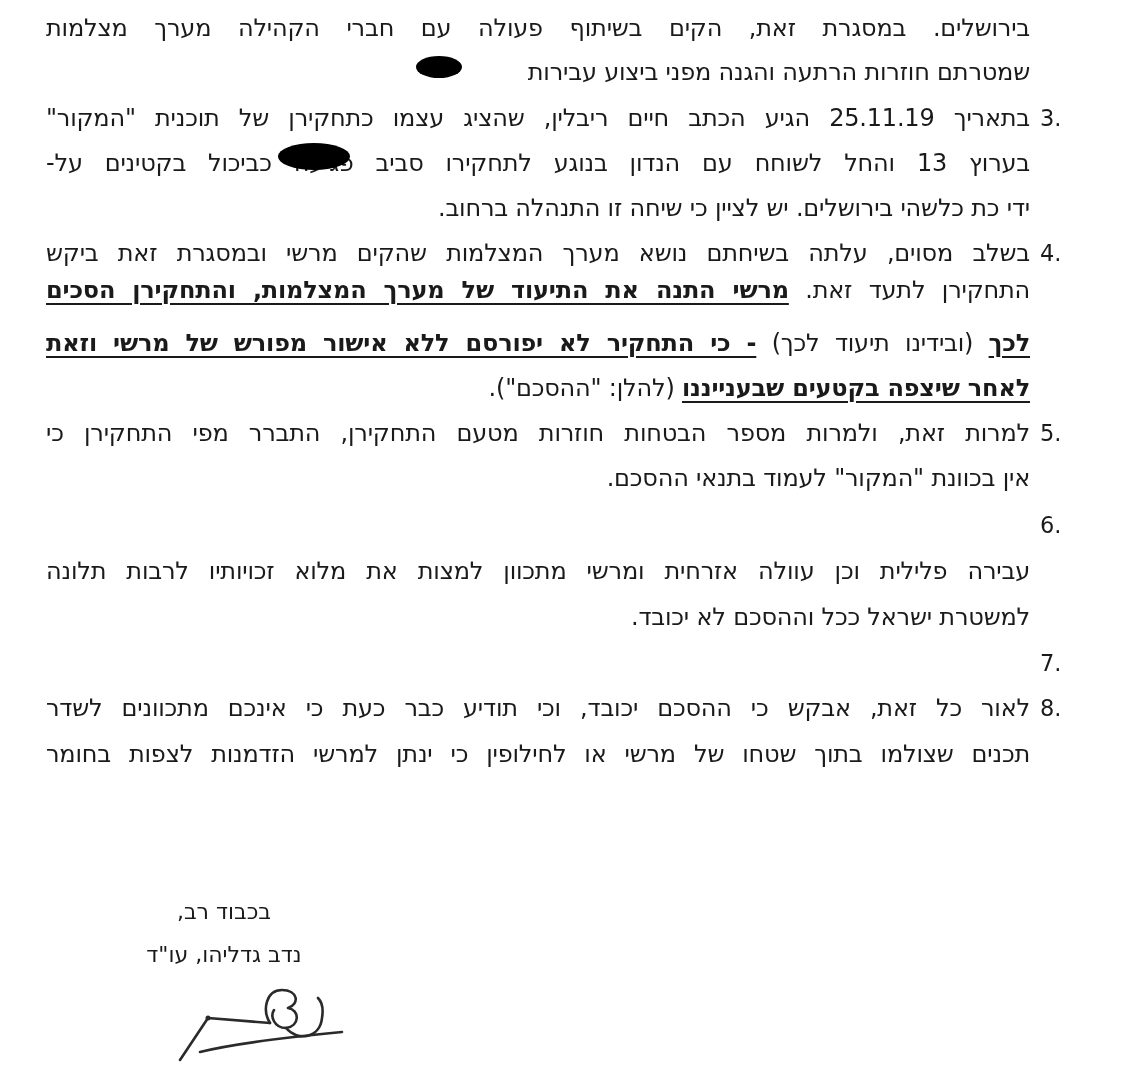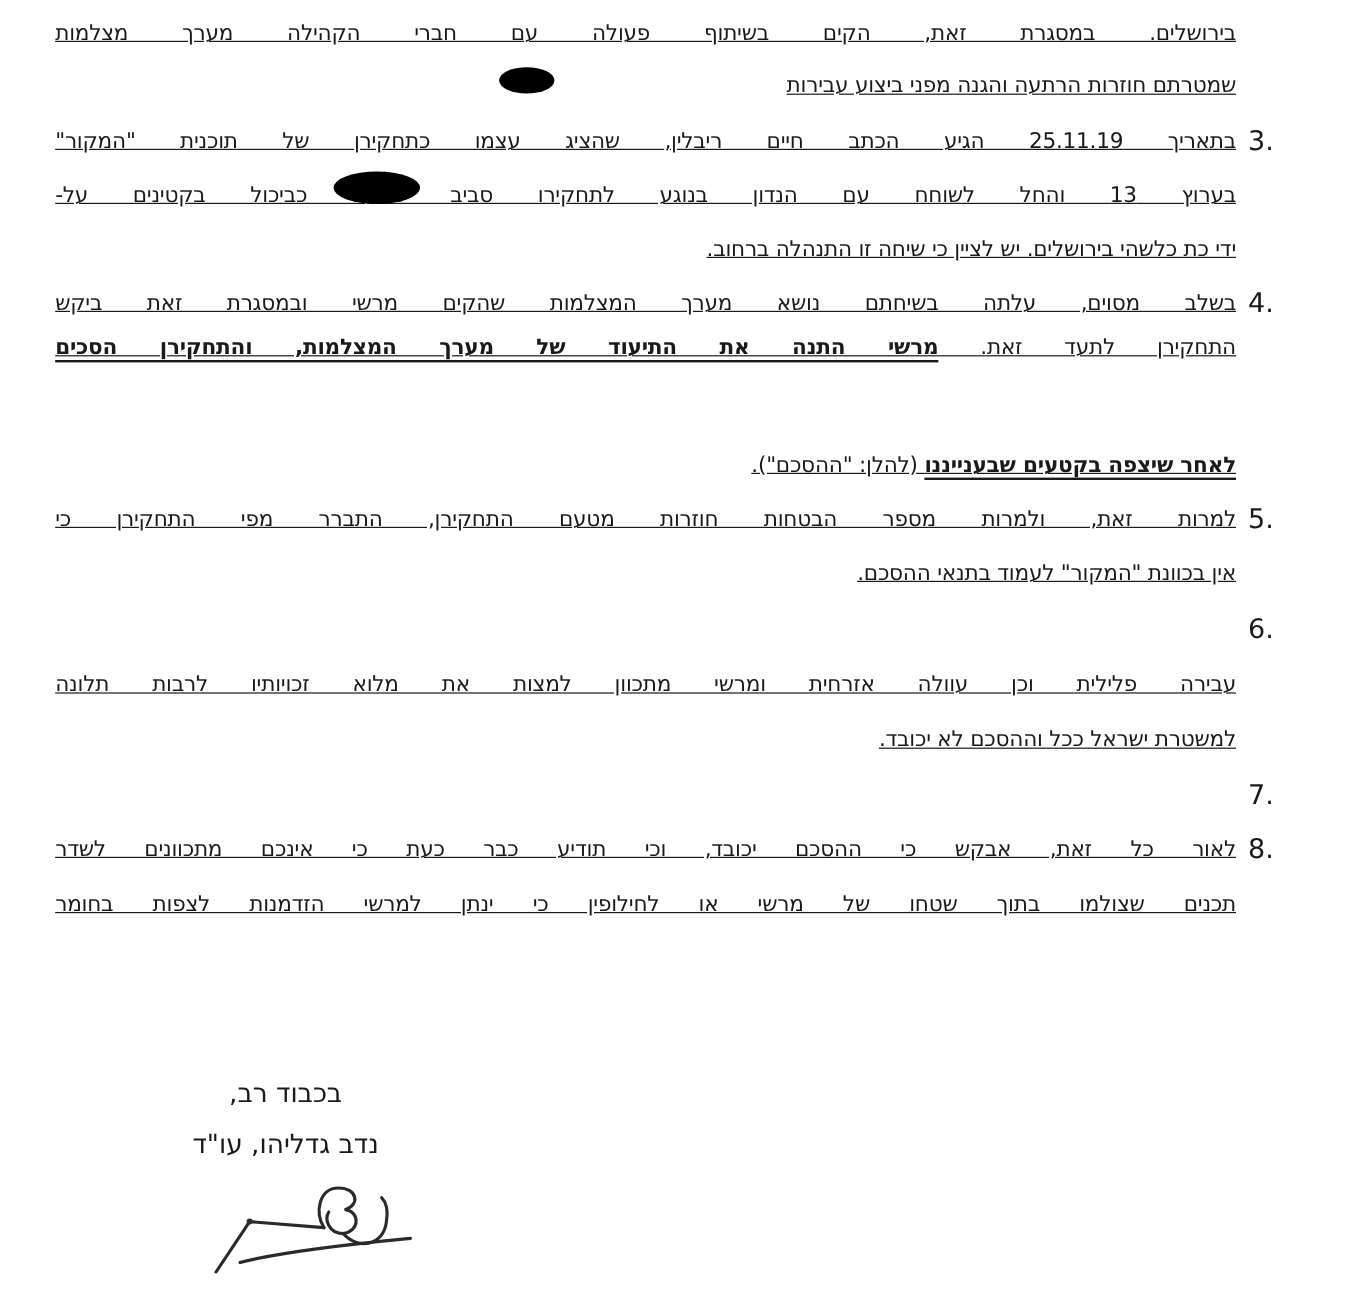--- a/index.html
+++ b/index.html
@@ -21,28 +21,27 @@
       top: 0;
       width: 1133px;
       height: 1080px;
       background: #ffffff;
     }
     .line {
       position: absolute;
       left: 46px;
       width: 984px;
       height: 44px;
-      font-size: 18px;
+      font-size: 24px;
       line-height: 44px;
       white-space: nowrap;
       direction: rtl;
       text-align: justify;
       text-align-last: justify;
       letter-spacing: -0.2px;
-      text-decoration: underline;
     }
     .line.last {
       text-align-last: right;
     }
     .marker {
       position: absolute;
       left: 1040px;
       width: 40px;
       height: 44px;
       font-size: 22.5px;
@@ -57,21 +56,21 @@
       text-decoration-thickness: 2px;
       text-underline-offset: 5px;
     }
     .redact {
       position: absolute;
       background: #000000;
       border-radius: 50%;
     }
     .closing {
       position: absolute;
-      left: 128px;
+      left: 114px;
       width: 220px;
       font-size: 22px;
       line-height: 40px;
       direction: rtl;
       text-align: center;
       white-space: nowrap;
     }
     .signature {
       position: absolute;
       left: 170px;
@@ -97,20 +96,23 @@
   <div class="redact" style="left:278px; top:143px; width:72px; height:27px;"></div>
   <div class="line last" style="top:186px;">ידי כת כלשהי בירושלים. יש לציין כי שיחה זו התנהלה ברחוב.</div>
 
   <div class="marker" style="top:231px;">4.</div>
   <div class="line" style="top:231px;">
     <span>בשלב מסוים, עלתה בשיחתם נושא מערך המצלמות שהקים מרשי ובמסגרת זאת ביקש</span>
   </div>
   <div class="line" style="top:268px;">
     <span>התחקירן לתעד זאת. </span><span class="bu">מרשי התנה את התיעוד של מערך המצלמות, והתחקירן הסכים</span>
   </div>
+  <div class="line" style="top:321px;">
+    <span class="bu">לכך</span><span> (ובידינו תיעוד לכך) </span><span class="bu">- כי התחקיר לא יפורסם ללא אישור מפורש של מרשי וזאת</span>
+  </div>
   <div class="line last" style="top:366px;">
     <span class="bu">לאחר שיצפה בקטעים שבענייננו</span><span> (להלן: "ההסכם").</span>
   </div>
 
   <div class="marker" style="top:411px;">5.</div>
   <div class="line" style="top:411px;">למרות זאת, ולמרות מספר הבטחות חוזרות מטעם התחקירן, התברר מפי התחקירן כי</div>
   <div class="line last" style="top:456px;">אין בכוונת "המקור" לעמוד בתנאי ההסכם.</div>
 
   <div class="marker" style="top:503px;">6.</div>
   <div class="line" style="top:549px;">עבירה פלילית וכן עוולה אזרחית ומרשי מתכוון למצות את מלוא זכויותיו לרבות תלונה</div>

